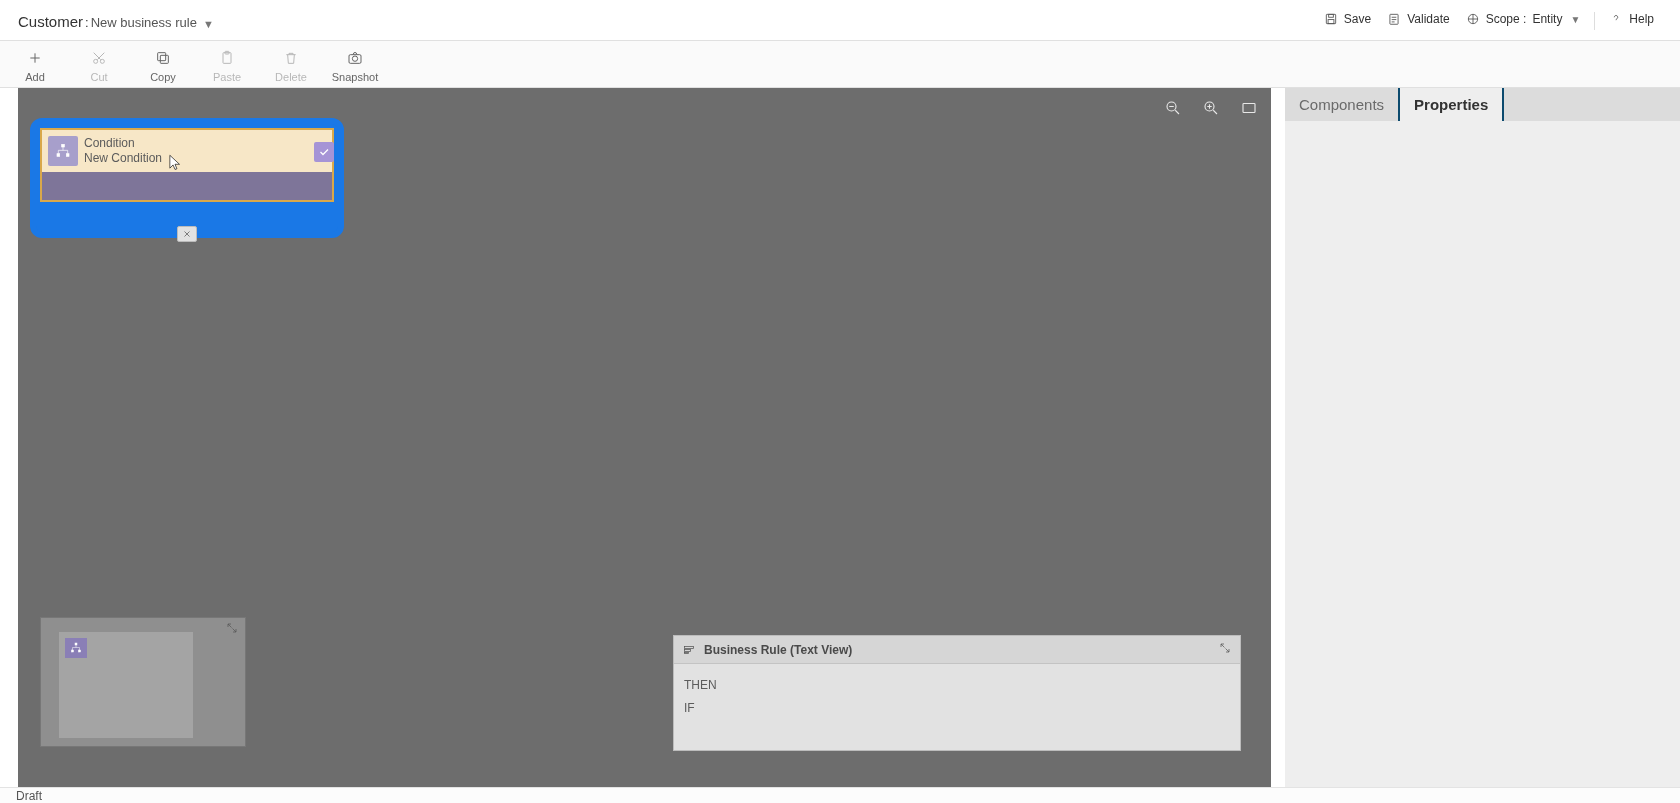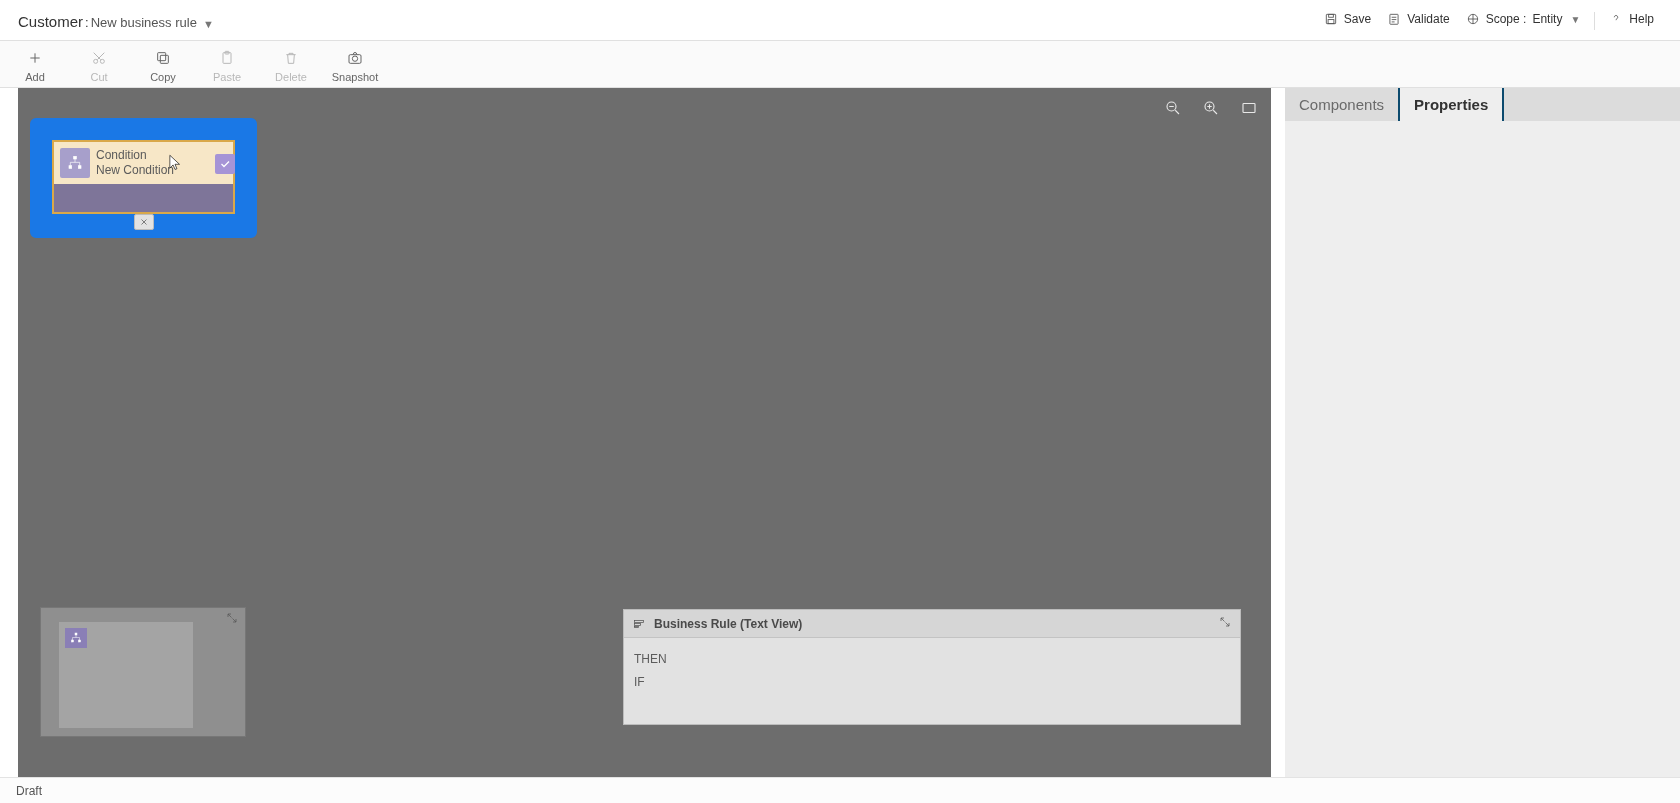--- a/index.html
+++ b/index.html
@@ -28,21 +28,21 @@
   .tb-item .tb-lbl { font-size: 11px; color: #666; }
 
   
   .main { flex: 1; display: flex; min-height: 0; }
   .canvas-wrap { flex: 1; position: relative; background: #6d6d6d; margin: 0 0 0 18px; overflow: hidden; }
   .canvas-toolbar { position: absolute; top: 10px; right: 12px; display: flex; gap: 18px; z-index: 5; }
   .canvas-toolbar .ct-btn { width: 20px; height: 20px; display: flex; align-items: center; justify-content: center; cursor: pointer; }
   .canvas-toolbar svg { width: 18px; height: 18px; stroke: #e8e8e8; fill: none; stroke-width: 1.5; }
 
   
-  .node-wrap { position: absolute; top: 30px; left: 12px; width: 227px; height: 120px; border: 6px solid #1a78e6; background: #1a78e6; border-radius: 6px; padding: 16px; }
+  .node-wrap { position: absolute; top: 30px; left: 12px; width: 314px; height: 120px; border: 6px solid #1a78e6; background: #1a78e6; border-radius: 12px; padding: 4px; }
   .node-inner { position: relative; width: 100%; height: 100%; }
   .node-header { display: flex; align-items: stretch; height: 44px; background: #f7e7c7; border: 2px solid #d9a84a; border-bottom: none; position: relative; }
   .node-icon-box { width: 30px; background: #a79fcb; display: flex; align-items: center; justify-content: center; margin: 6px; border-radius: 2px; }
   .node-icon-box svg { width: 16px; height: 16px; stroke: #fff; fill: #fff; stroke-width: 1; }
   .node-titles { display: flex; flex-direction: column; justify-content: center; font-size: 12px; color: #555; line-height: 1.25; }
   .node-titles .n-type { color: #5b5b5b; }
   .node-titles .n-name { color: #5b5b5b; }
   .node-check { position: absolute; right: -2px; top: 12px; width: 20px; height: 20px; background: #a694d6; display: flex; align-items: center; justify-content: center; border-radius: 2px; }
   .node-check svg { width: 12px; height: 12px; stroke: #fff; fill: none; stroke-width: 2.5; }
   .node-body { height: 30px; background: #7e7599; border: 2px solid #d9a84a; border-top: none; }
@@ -53,35 +53,35 @@
 
   
   .minimap { position: absolute; left: 22px; bottom: 40px; width: 206px; height: 130px; background: #8f8f8f; border: 1px solid #777; }
   .minimap-inner { position: absolute; left: 18px; top: 14px; width: 134px; height: 106px; background: #a4a4a4; }
   .minimap-node { position: absolute; left: 6px; top: 6px; width: 22px; height: 20px; background: #8a7fb6; display:flex; align-items:center; justify-content:center; }
   .minimap-node svg { width: 12px; height: 12px; stroke:#fff; fill:#fff; }
   .minimap-expand { position: absolute; top: 4px; right: 4px; width: 16px; height: 14px; cursor: pointer; }
   .minimap-expand svg { width: 14px; height: 12px; stroke: #555; fill: none; stroke-width: 1.5; }
 
   
-  .textview { position: absolute; right: 30px; bottom: 52px; width: 618px; background: #e2e2e2; border: 1px solid #bcbcbc; font-size: 12px; }
+  .textview { position: absolute; right: 30px; bottom: 36px; width: 568px; background: #e2e2e2; border: 1px solid #bcbcbc; font-size: 12px; }
   .textview-hdr { display: flex; align-items: center; gap: 8px; padding: 6px 8px; background: #d6d6d6; border-bottom: 1px solid #c3c3c3; font-weight: 600; color: #4a4a4a; }
   .textview-hdr .tv-expand { margin-left: auto; cursor: pointer; }
   .textview-hdr svg { width: 14px; height: 12px; stroke: #555; fill: none; stroke-width: 1.5; }
   .textview-body { padding: 10px 10px 30px 10px; color: #5c5c5c; line-height: 1.9; }
 
   
   .sidepanel { width: 395px; display: flex; flex-direction: column; background: #eee; margin-left: 14px; }
   .tabs { display: flex; background: #dcdcdc; }
   .tab { padding: 8px 14px; font-size: 15px; color: #6a6a6a; cursor: pointer; border-right: 2px solid #0c4a6e; }
   .tab.active { background: #eee; color: #333; font-weight: 600; }
   .tab-content { flex: 1; background: #eee; }
 
   
-  .statusbar { height: 26px; display: flex; align-items: center; padding: 0 16px; font-size: 12px; color: #555; border-top: 1px solid #e3e3e3; background: #fcfcfc; }
+  .statusbar { height: 16px; display: flex; align-items: center; padding: 0 16px; font-size: 12px; color: #555; border-top: 1px solid #e3e3e3; background: #fcfcfc; }
 </style>
 </head>
 <body>
 
 <div class="titlebar">
   <span class="title-entity">Customer</span>
   <span class="title-sep">:</span>
   <span class="title-name">New business rule</span>
   <span class="chev">▼</span>
   <span class="spacer"></span>

